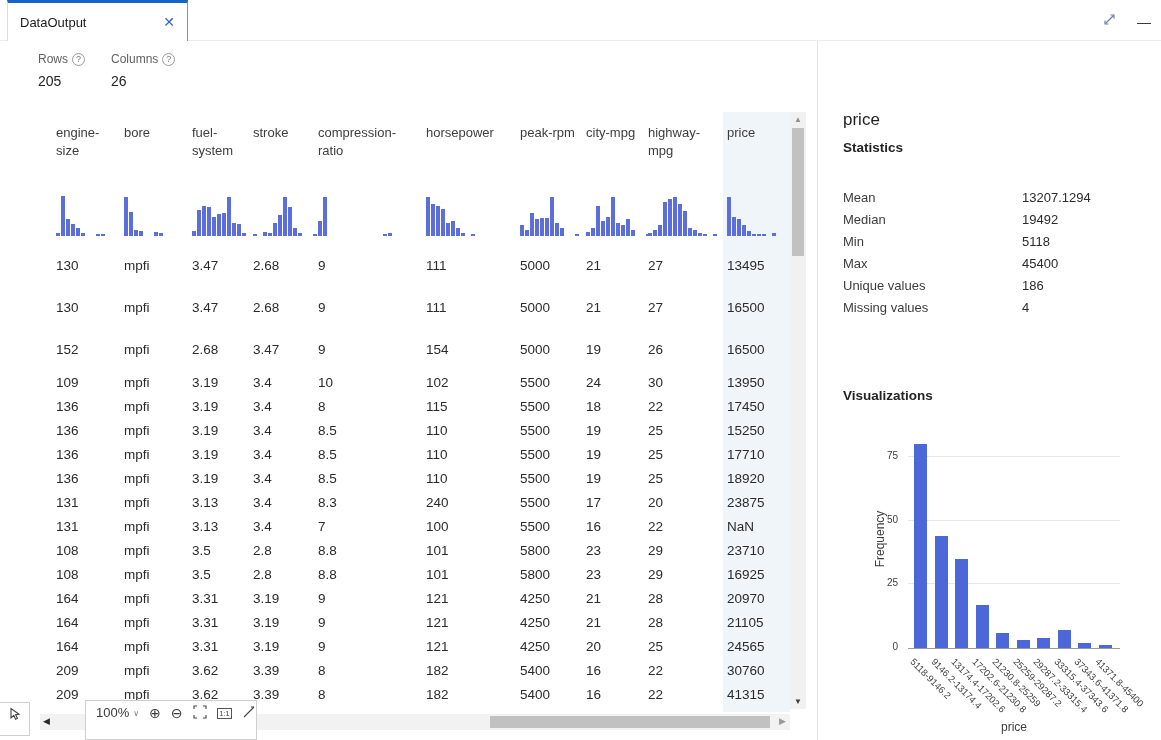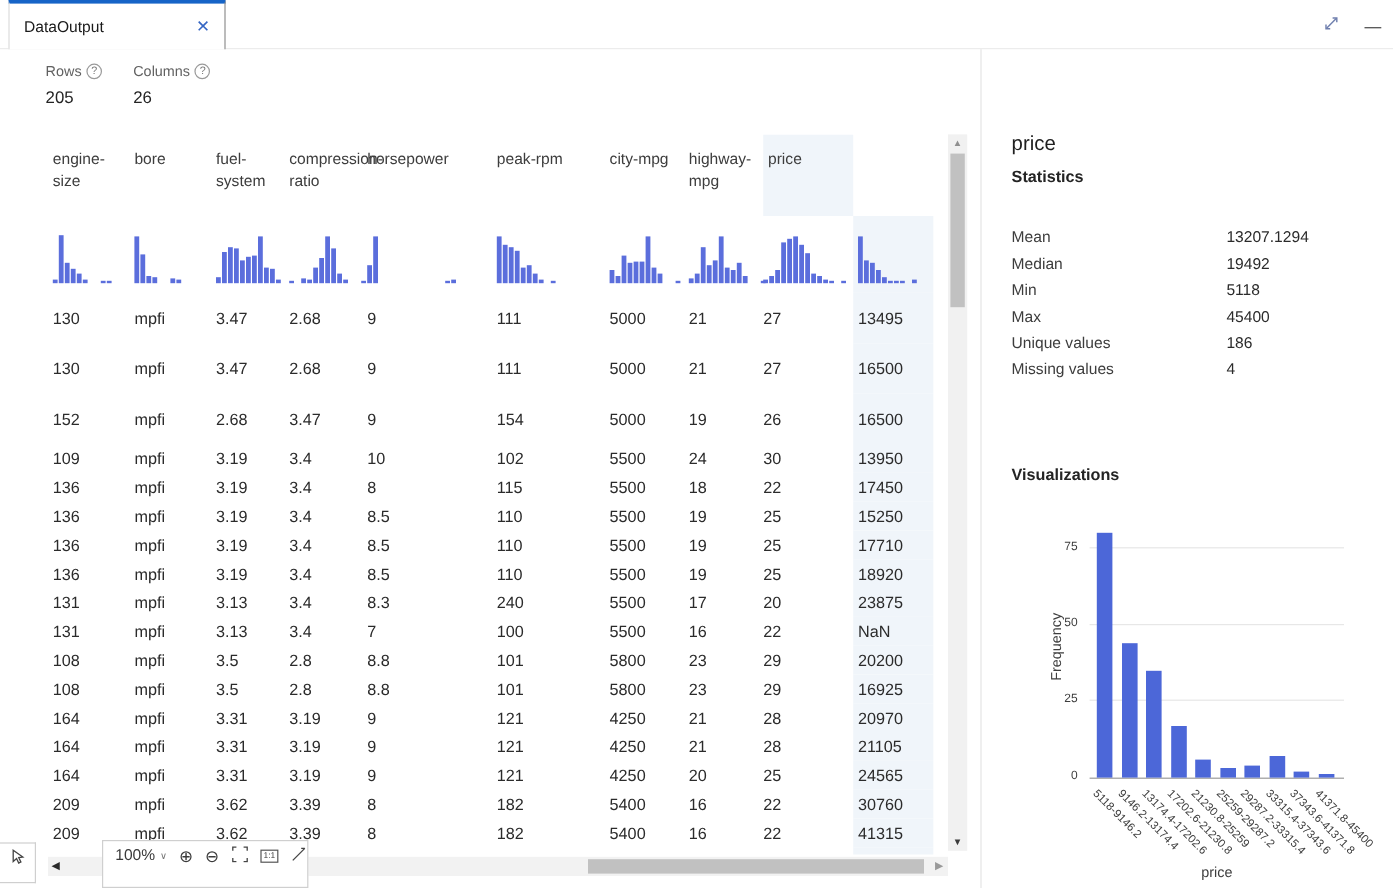--- a/index.html
+++ b/index.html
@@ -13,21 +13,21 @@
   .tab-close{font-size:14px;color:#3566c4;cursor:pointer;line-height:1;}
   .win-icons{position:absolute;right:10px;top:12px;display:flex;gap:20px;align-items:center;}
   .minim{font-size:14px;color:#3a3a3a;line-height:1;}
   
   .summary{position:absolute;left:38px;top:52px;display:flex;gap:26px;}
   .sum-label{font-size:12px;color:#616161;display:flex;align-items:center;gap:4px;}
   .help{display:inline-flex;align-items:center;justify-content:center;width:13px;height:13px;border:1px solid #9a9a9a;
     border-radius:50%;font-size:9px;color:#767676;box-sizing:border-box;}
   .sum-value{font-size:14px;color:#242424;margin-top:7px;}
   
-  #tgrid{position:absolute;left:24px;top:112px;width:754px;height:600px;overflow:hidden;padding-left:20px;box-sizing:border-box;}
+  #tgrid{position:absolute;left:36px;top:112px;width:754px;height:600px;overflow:hidden;padding-left:20px;box-sizing:border-box;}
   .trow{display:grid;}
   .hcell{font-size:13px;color:#3d3d3d;line-height:1.35;height:68px;box-sizing:border-box;padding:12px 10px 0 0;}
   .histcell{height:64px;display:flex;align-items:flex-end;gap:1px;box-sizing:border-box;padding:0 8px 8px 0;}
   .mbar{flex:0 0 4px;width:4px;background:#5b6edc;}
   .cell{font-size:13.5px;color:#2b2b2b;display:flex;align-items:center;white-space:nowrap;overflow:hidden;}
   .tall{height:42px;}.short{height:24px;}
   .sel{background:#f0f5fa;padding-left:4px;box-sizing:border-box;}
   
   .vscroll{position:absolute;left:790px;top:112px;width:16px;height:597px;background:#f1f1f1;}
   .vthumb{position:absolute;left:2px;top:16px;width:12px;height:128px;background:#c1c1c1;}
@@ -97,20 +97,21 @@
     </div>
     <div class="sum-value">26</div>
   </div>
 </div>
 
 <div id="tgrid">
     <div class="trow " style="grid-template-columns: 68px 68px 61px 65px 108px 94px 66px 62px 75px 67px;">
       <div class="hcell">engine-size</div>
       <div class="hcell">bore</div>
       <div class="hcell">fuel-system</div>
+      <div class="hcell">stroke</div>
       <div class="hcell">compression-ratio</div>
       <div class="hcell">horsepower</div>
       <div class="hcell">peak-rpm</div>
       <div class="hcell">city-mpg</div>
       <div class="hcell">highway-mpg</div>
       <div class="hcell sel">price</div>
     </div>
     <div class="trow " style="grid-template-columns: 68px 68px 61px 65px 108px 94px 66px 62px 75px 67px;">
       <div class="histcell">
         <div class="mbar" style="height: 3px;"></div>
@@ -372,21 +373,21 @@
     <div class="trow short" style="grid-template-columns: 68px 68px 61px 65px 108px 94px 66px 62px 75px 67px;">
       <div class="cell">108</div>
       <div class="cell">mpfi</div>
       <div class="cell">3.5</div>
       <div class="cell">2.8</div>
       <div class="cell">8.8</div>
       <div class="cell">101</div>
       <div class="cell">5800</div>
       <div class="cell">23</div>
       <div class="cell">29</div>
-      <div class="cell sel">20200</div>
+      <div class="cell sel">23710</div>
     </div>
     <div class="trow short" style="grid-template-columns: 68px 68px 61px 65px 108px 94px 66px 62px 75px 67px;">
       <div class="cell">108</div>
       <div class="cell">mpfi</div>
       <div class="cell">3.5</div>
       <div class="cell">2.8</div>
       <div class="cell">8.8</div>
       <div class="cell">101</div>
       <div class="cell">5800</div>
       <div class="cell">23</div>

